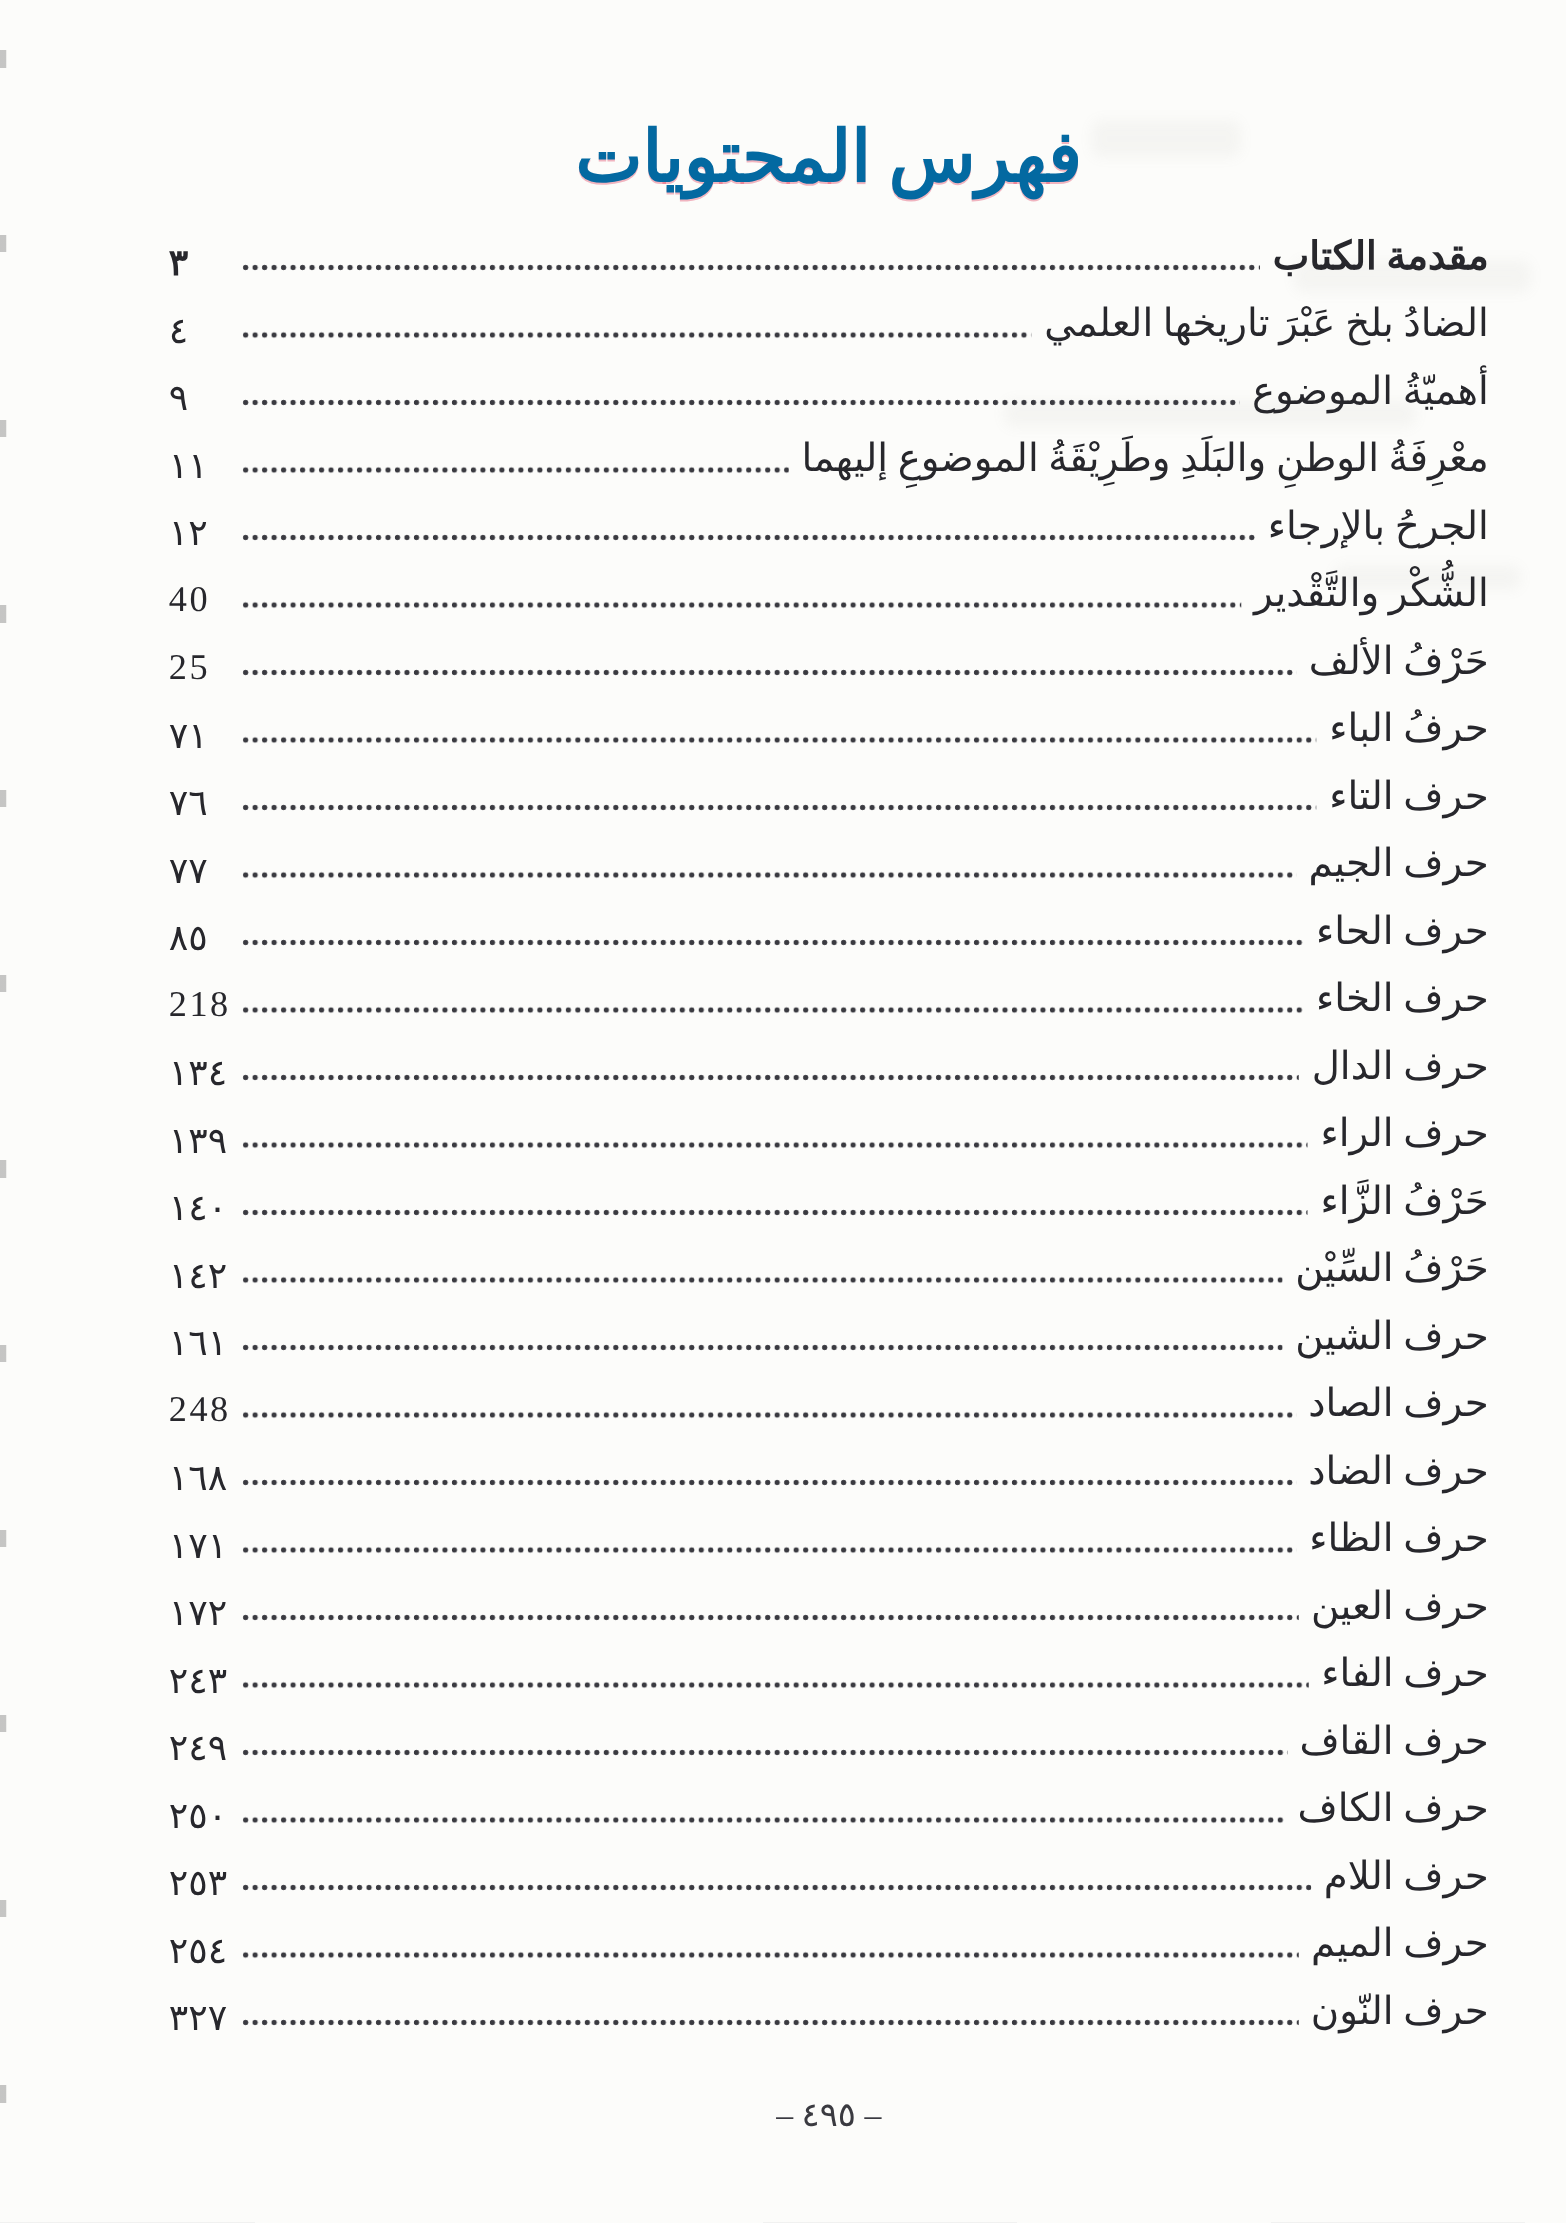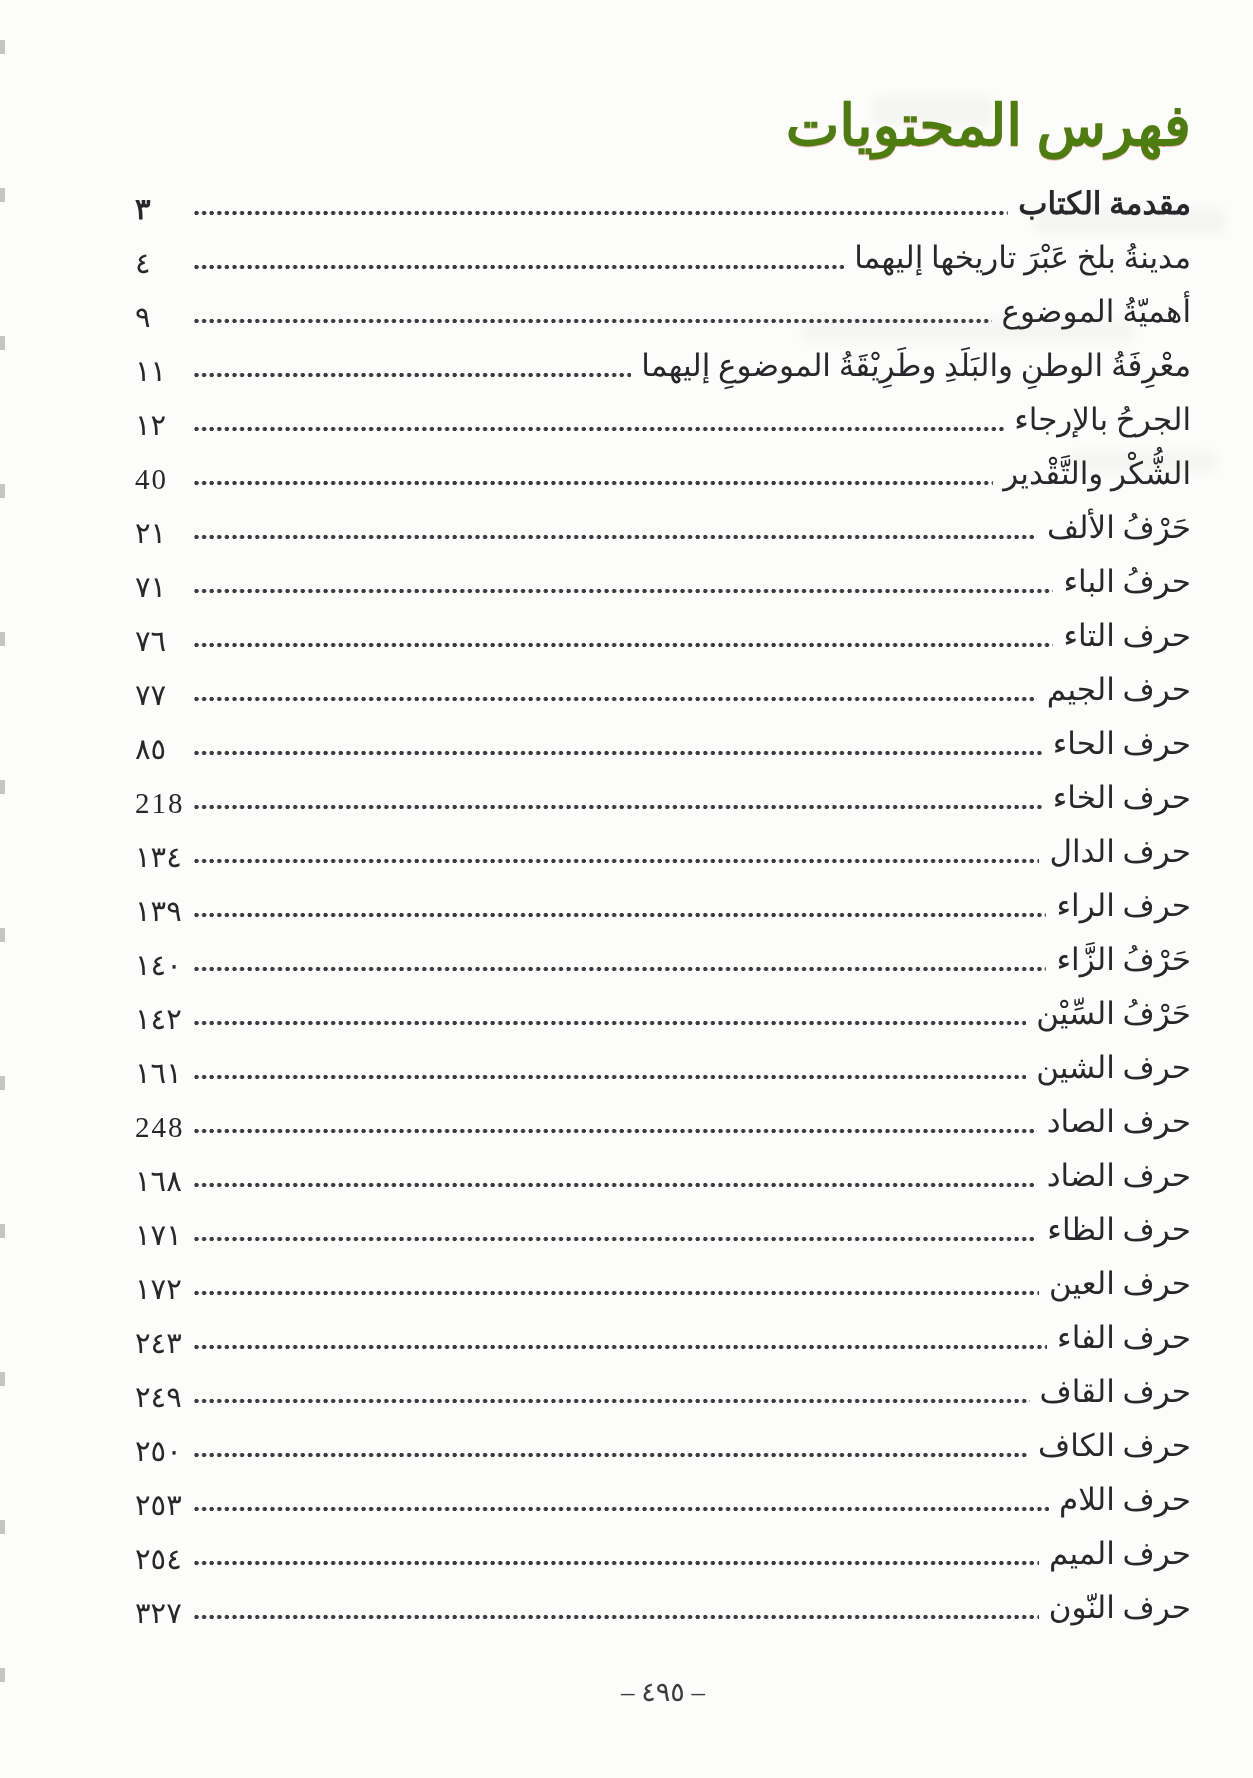--- a/index.html
+++ b/index.html
@@ -86,31 +86,31 @@
 
 <div class="page">
 
   <div class="edge-strip"></div>
   <div class="ghost g1"></div>
   <div class="ghost g2"></div>
   <div class="ghost g3"></div>
   <div class="ghost g4"></div>
 
   <div class="content" dir="rtl">
-    <h1 class="title" style="color: #4d7c0f; text-align: right;">فهرس المحتويات</h1>
+    <h1 class="title" style="color: #0369a1;">فهرس المحتويات</h1>
 
     <div class="toc-list">
   <div class="toc-row bold">
     <span class="toc-label">مقدمة الكتاب</span>
     <span class="leader"></span>
     <span class="toc-page">٣</span>
   </div>
 
   <div class="toc-row">
-    <span class="toc-label">مدينةُ بلخ عَبْرَ تاريخها إليهما</span>
+    <span class="toc-label">الضادُ بلخ عَبْرَ تاريخها العلمي</span>
     <span class="leader"></span>
     <span class="toc-page">٤</span>
   </div>
 
   <div class="toc-row">
     <span class="toc-label">أهميّةُ الموضوع</span>
     <span class="leader"></span>
     <span class="toc-page">٩</span>
   </div>
 
@@ -128,21 +128,21 @@
 
   <div class="toc-row">
     <span class="toc-label">الشُّكْر والتَّقْدير</span>
     <span class="leader"></span>
     <span class="toc-page">40</span>
   </div>
 
   <div class="toc-row">
     <span class="toc-label">حَرْفُ الألف</span>
     <span class="leader"></span>
-    <span class="toc-page">٢١</span>
+    <span class="toc-page">25</span>
   </div>
 
   <div class="toc-row">
     <span class="toc-label">حرفُ الباء</span>
     <span class="leader"></span>
     <span class="toc-page">٧١</span>
   </div>
 
   <div class="toc-row">
     <span class="toc-label">حرف التاء</span>

